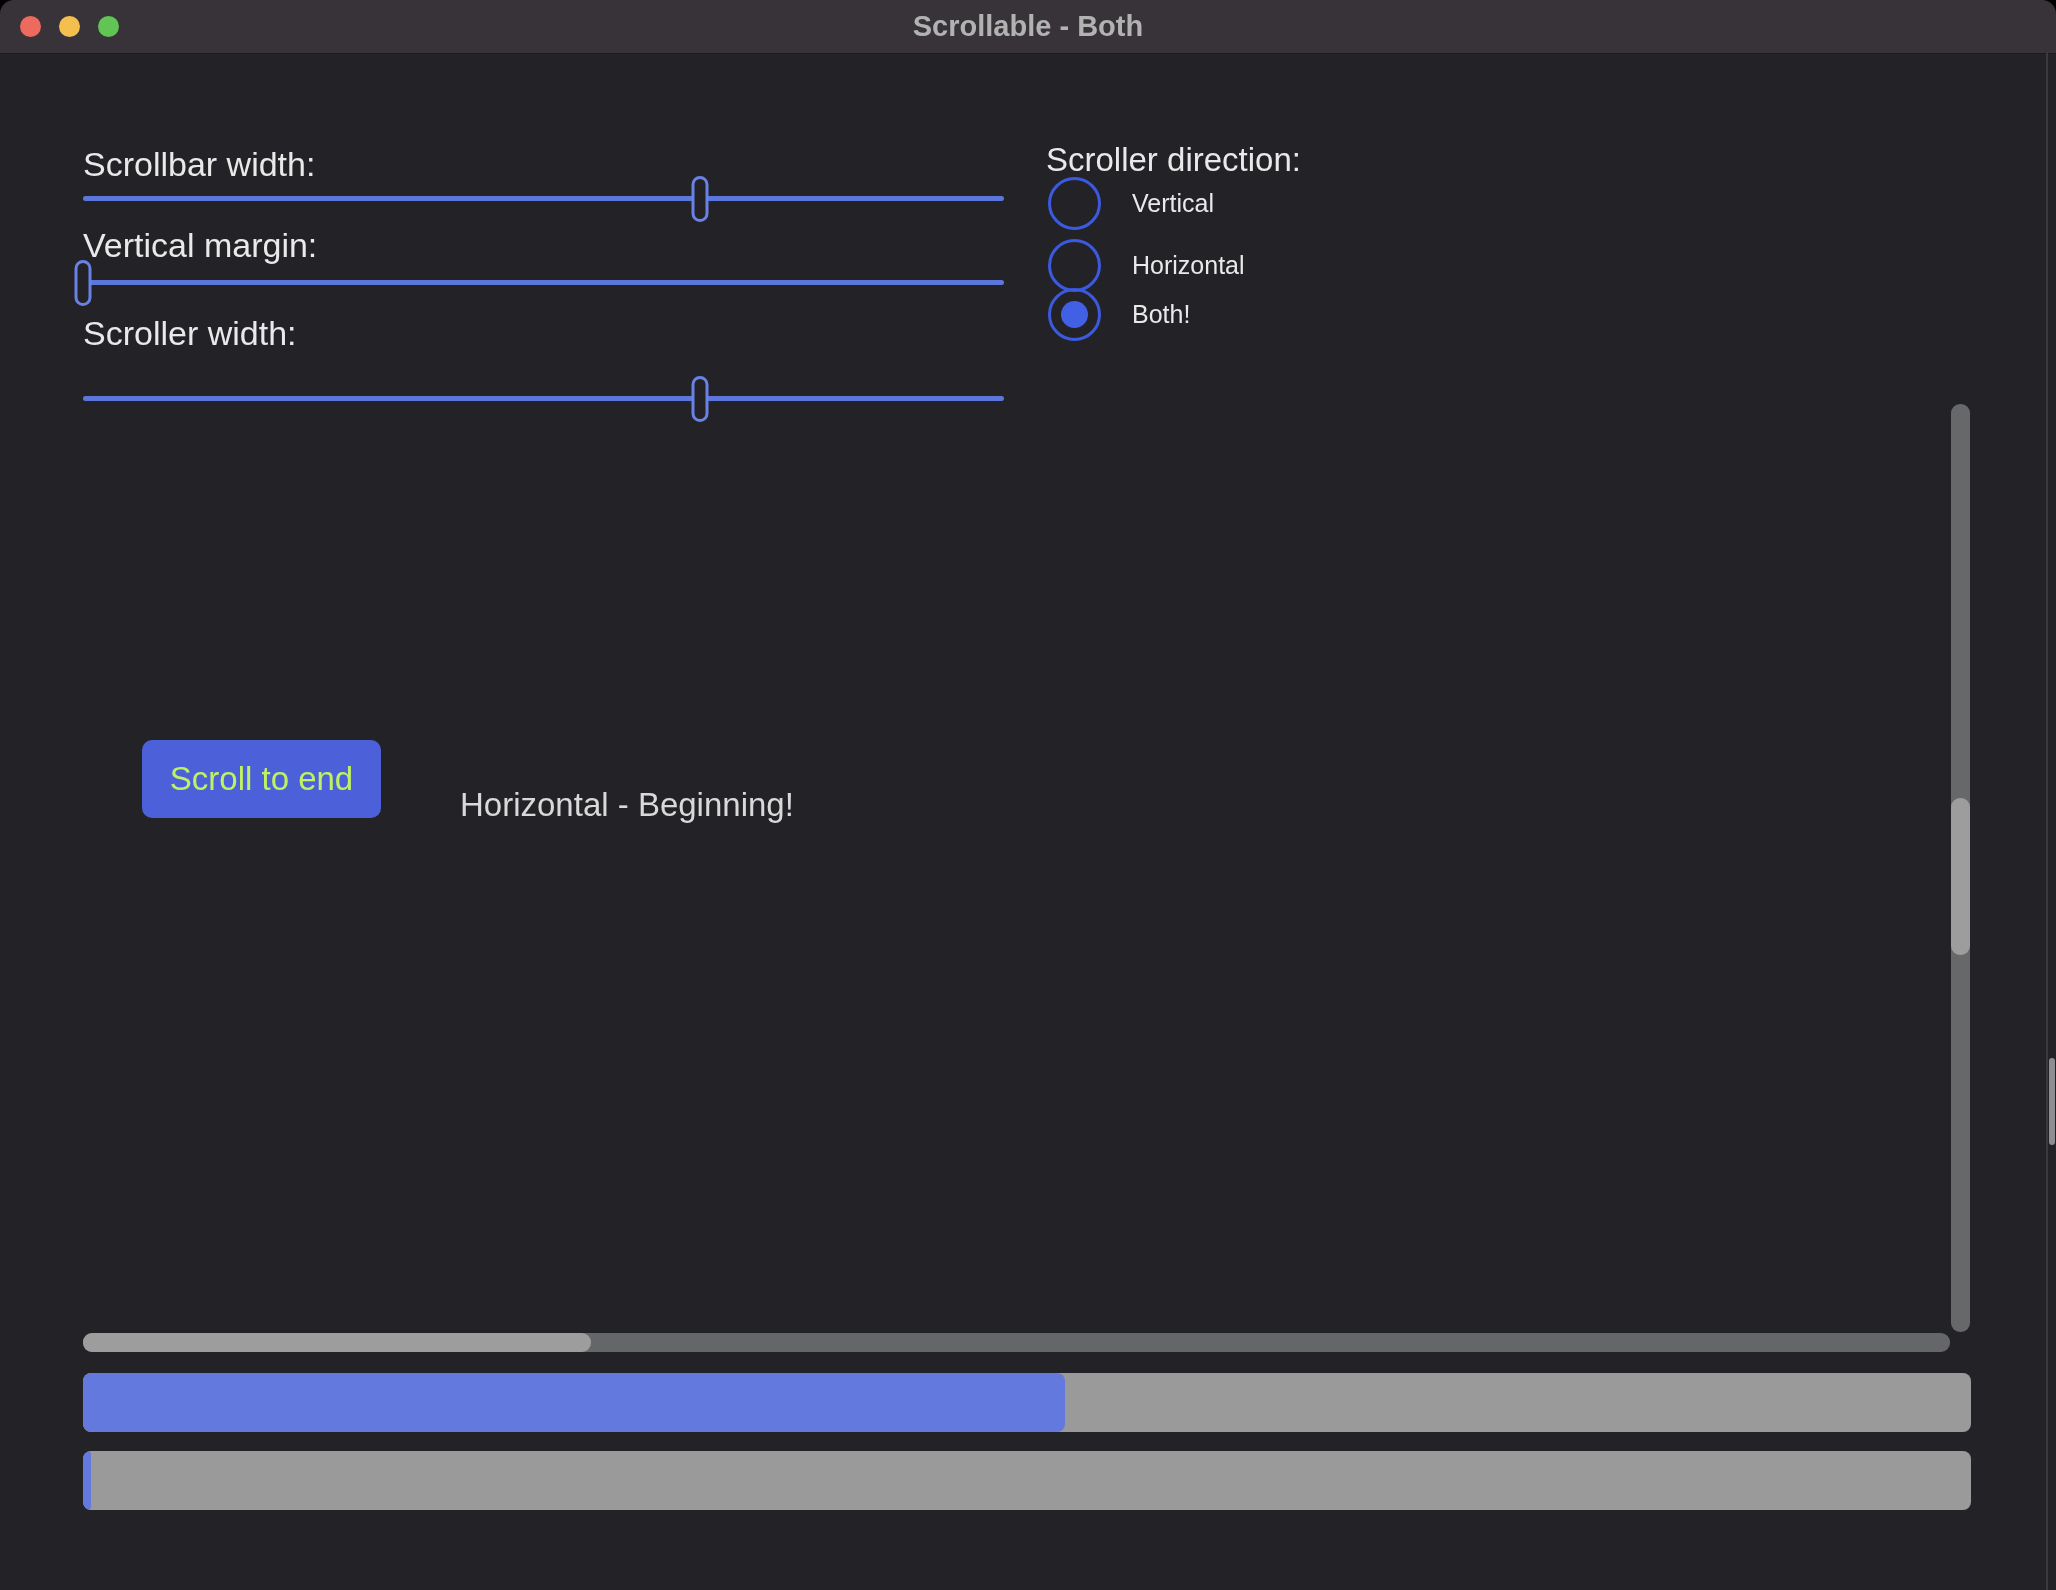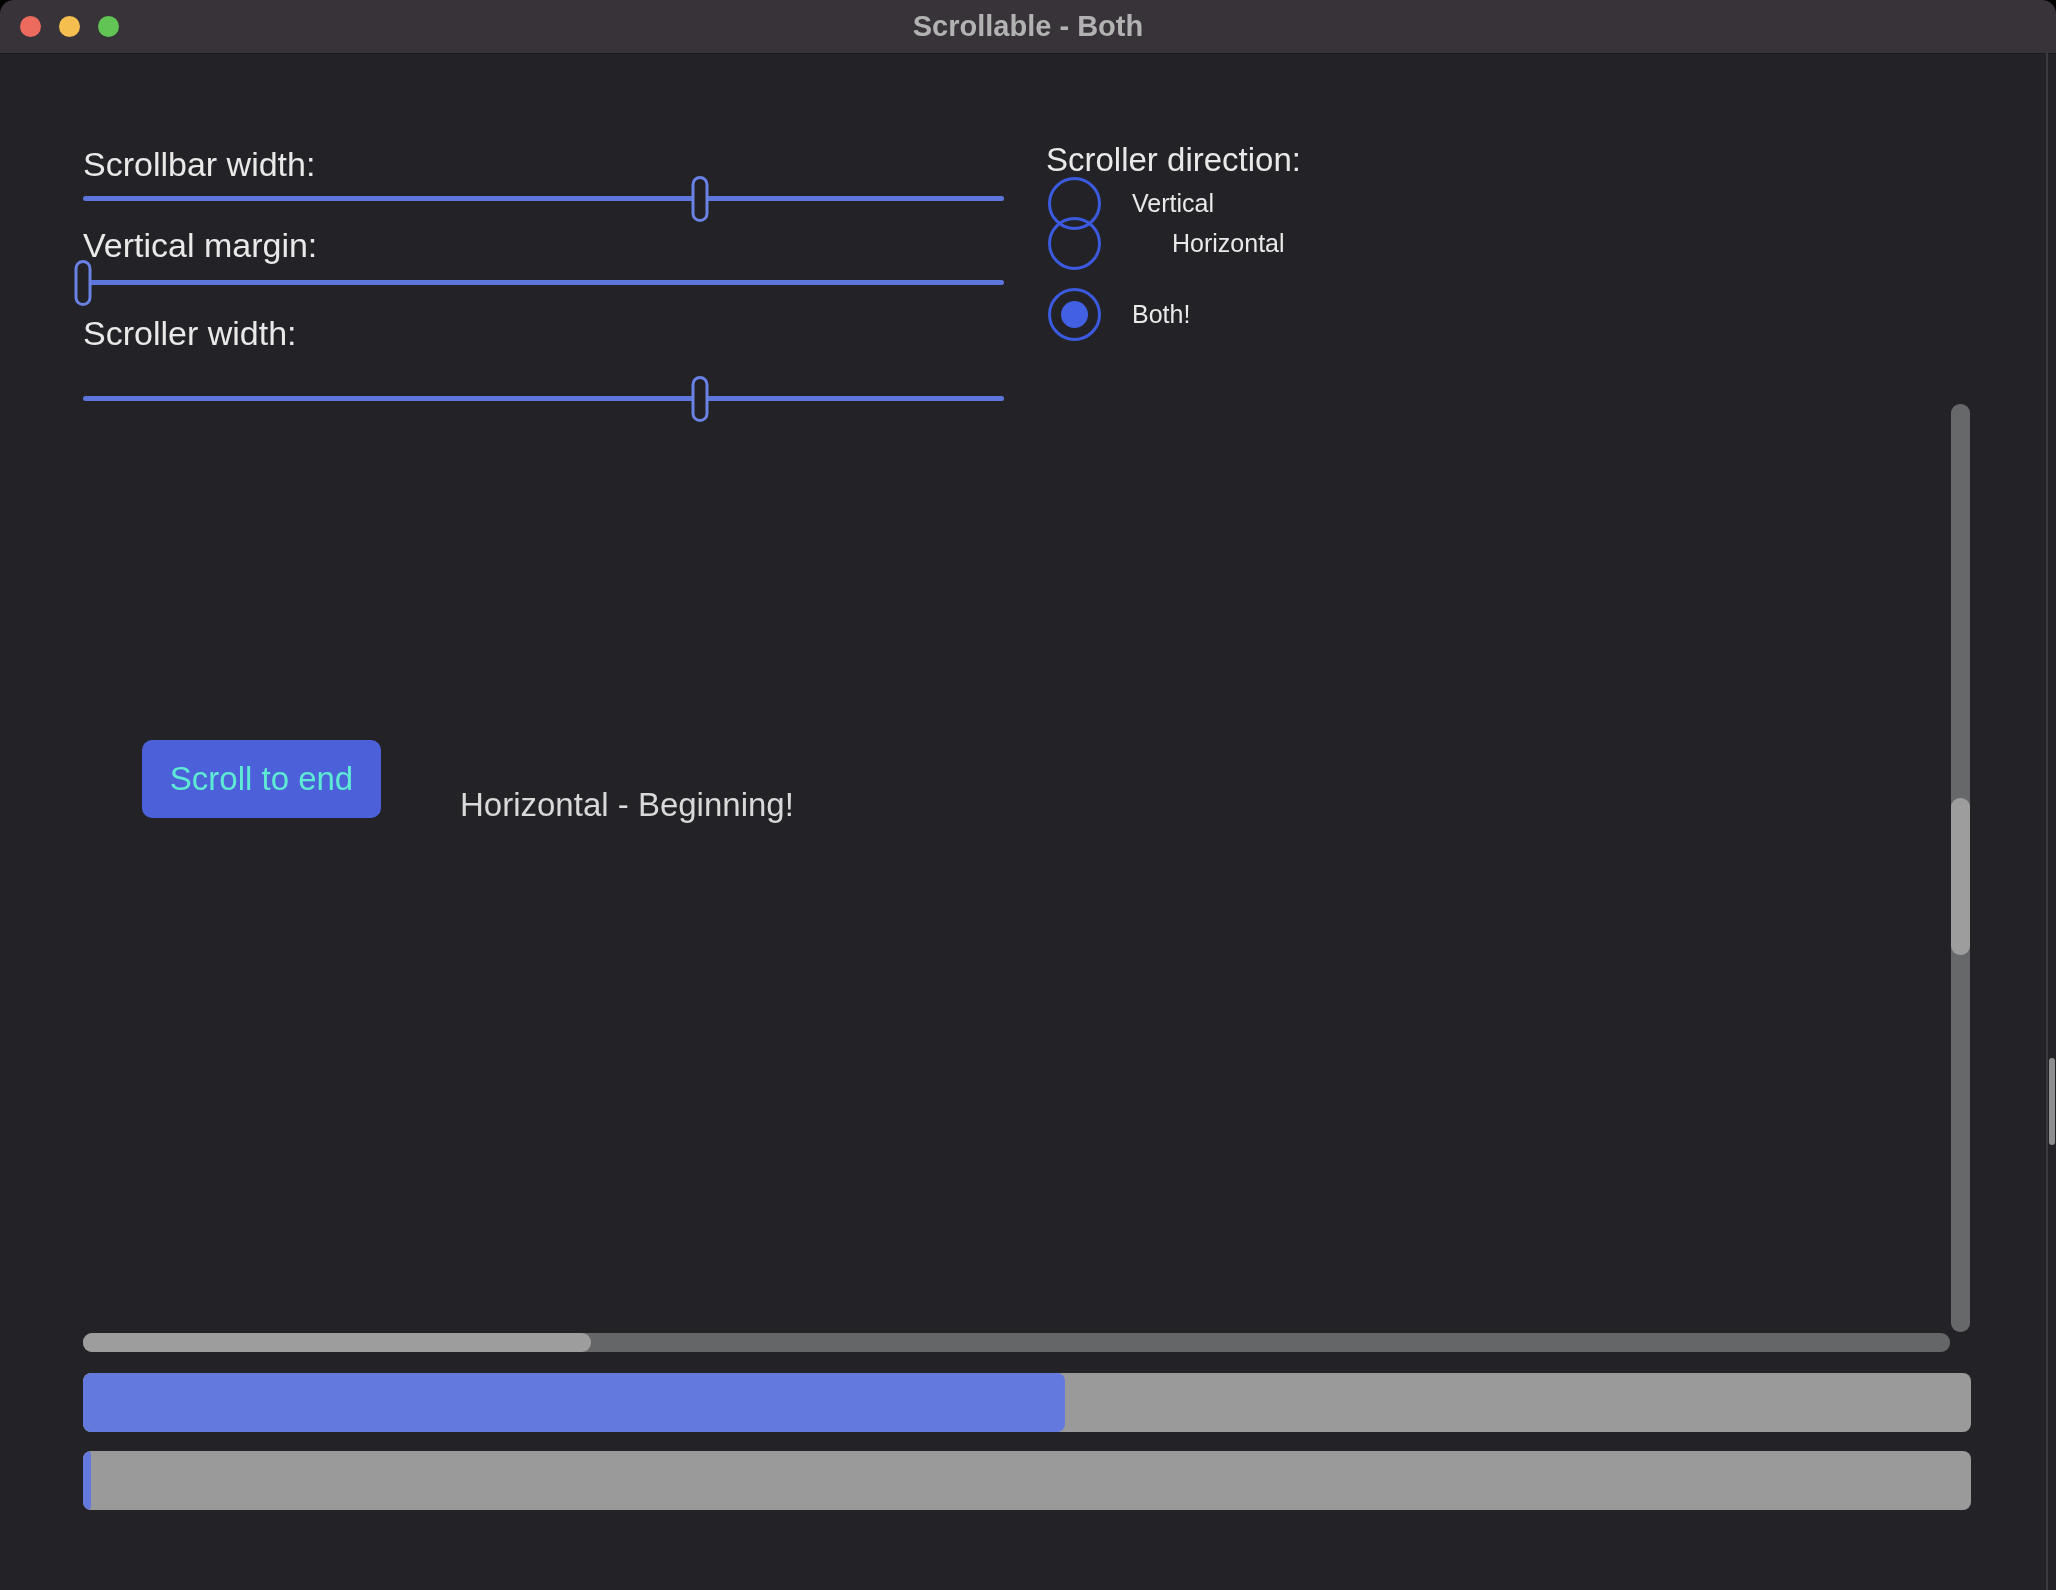--- a/index.html
+++ b/index.html
@@ -38,21 +38,21 @@
   .radio-circle{
     width:53px;height:53px;box-sizing:border-box;border:3px solid #3c5ae0;
     border-radius:50%;display:flex;align-items:center;justify-content:center;
   }
   .radio-dot{width:27px;height:27px;border-radius:50%;background:#4160e4;}
   .radio-label{margin-left:31px;color:#e9e9e9;font-size:25px;}
   
   .btn{
     position:absolute;left:142px;top:740px;width:239px;height:78px;
     background:#4c61d9;border:none;border-radius:10px;
-    color:#5eead4;font-size:33px;font-family:inherit;cursor:pointer;
+    color:#bef264;font-size:33px;font-family:inherit;cursor:pointer;
     display:flex;align-items:center;justify-content:center;
   }
   .status{
     position:absolute;left:460px;top:766px;height:78px;
     display:flex;align-items:center;color:#d9d9d9;font-size:33px;
   }
   
   .vscroll-rail{position:absolute;left:1951px;top:404px;width:19px;height:928px;background:#66686a;border-radius:9px;}
   .vscroll-thumb{position:absolute;left:0;width:19px;background:#9d9d9e;border-radius:9px;}
   .hscroll-rail{position:absolute;left:83px;top:1333px;width:1867px;height:19px;background:#646668;border-radius:9px;}
@@ -92,21 +92,21 @@
     <div class="rail"></div>
     <div class="handle" style="left: 67%;"></div>
   </div>
 
   <div class="lbl" style="left:1046px;top:140px;font-size:33px;">Scroller direction:</div>
 
   <div class="radio-row" style="top:177px;">
     <div class="radio-circle"></div>
     <div class="radio-label">Vertical</div>
   </div>
-  <div class="radio-row" style="top:217px;gap:40px;">
+  <div class="radio-row" style="top:239px;">
     <div class="radio-circle"></div>
     <div class="radio-label">Horizontal</div>
   </div>
   <div class="radio-row" style="top:288px;">
     <div class="radio-circle">
       <div class="radio-dot"></div>
     </div>
     <div class="radio-label">Both!</div>
   </div>
 

